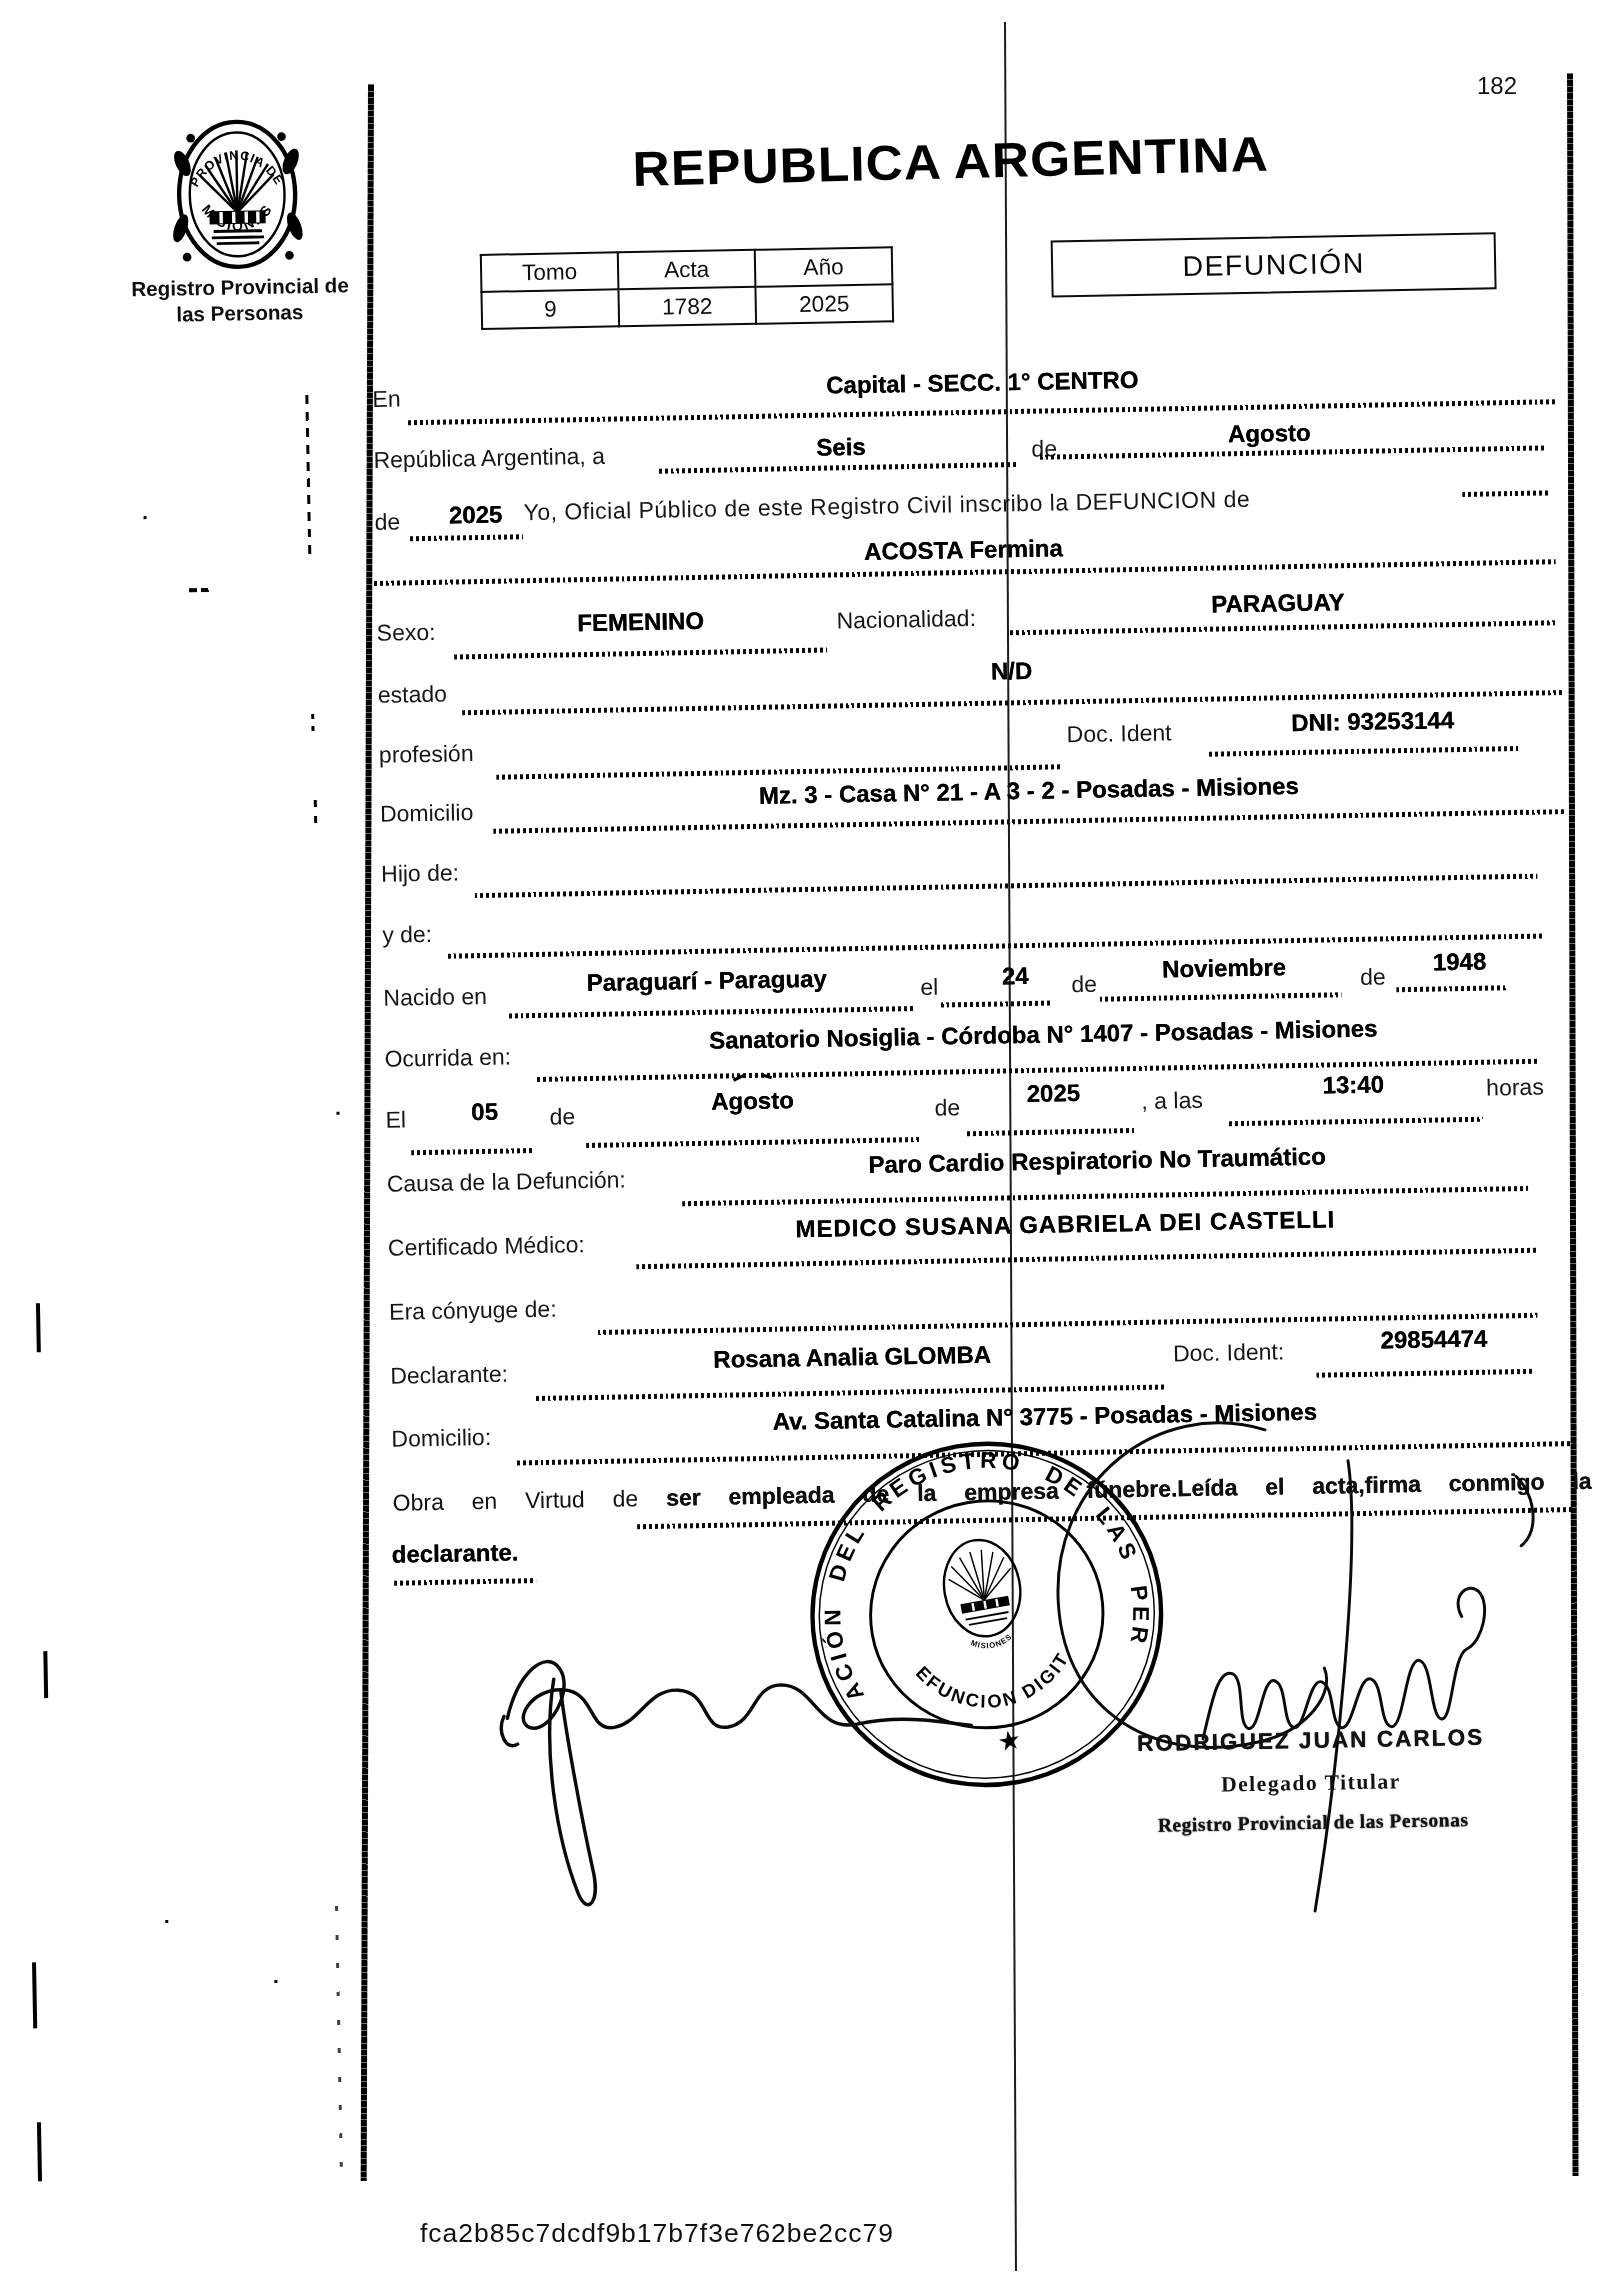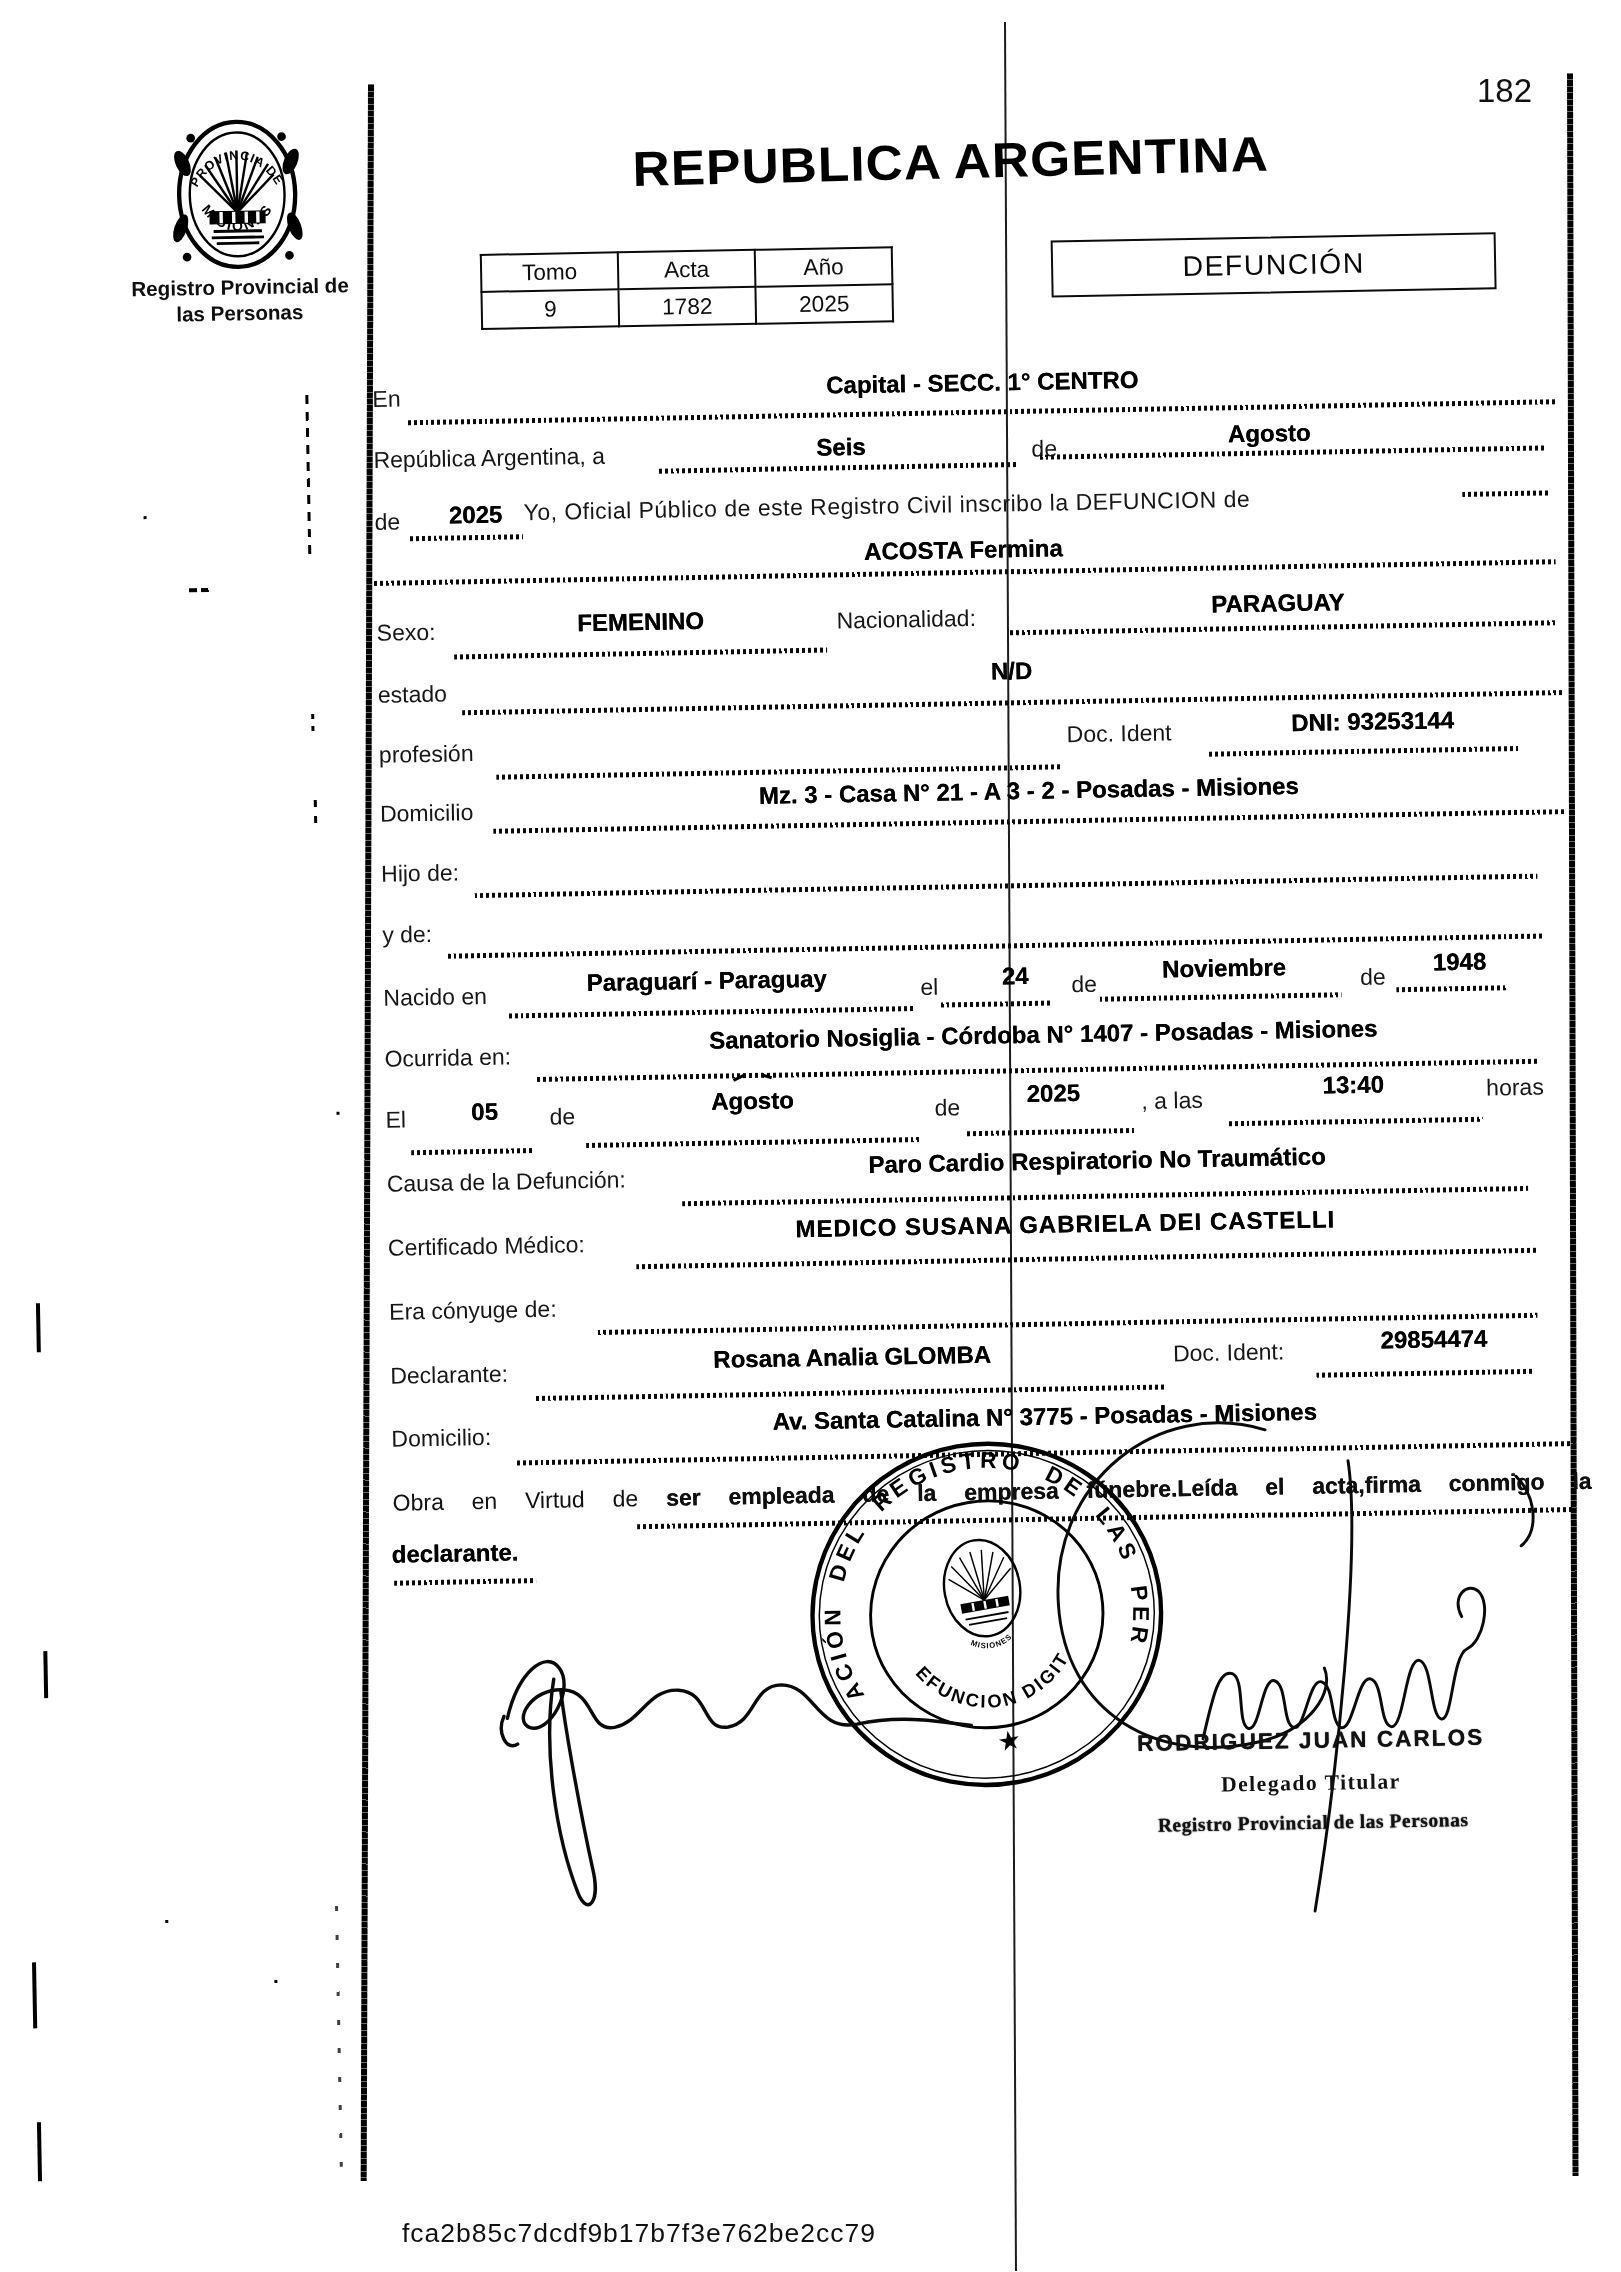--- a/index.html
+++ b/index.html
@@ -11,21 +11,21 @@
   .lbl{position:absolute;font-size:23px;white-space:nowrap;color:#161616;}
   .val{position:absolute;font-size:24px;font-weight:bold;white-space:nowrap;text-align:center;color:#000;
        text-shadow:0.3px 0 0 #000;}
   .dots{position:absolute;height:5.4px;
         background-image:repeating-linear-gradient(90deg,#0a0a0a 0 2.9px,transparent 2.9px 5.9px);}
   .vborder{position:absolute;width:5.9px;
         background-image:repeating-linear-gradient(0deg,#000 0 2.9px,#6a6a6a 2.9px 3.9px,#000 3.9px 6.4px);}
   .centerline{position:absolute;width:2px;background:#1c1c1c;}
   .title{position:absolute;font-size:49px;font-weight:bold;letter-spacing:1px;text-align:center;
          transform:scaleX(1.05) rotate(-0.35deg);color:#000;}
-  .pagenum{position:absolute;font-size:33px;color:#111;}
+  .pagenum{position:absolute;font-size:24px;color:#111;}
   .rtable{position:absolute;border:2.9px solid #0a0a0a;border-collapse:collapse;}
   .rtable td{border:2.5px solid #0a0a0a;text-align:center;font-size:22.6px;color:#0e0e0e;
              width:135px;height:35px;padding:0;}
   .defbox{position:absolute;border:2.9px solid #0c0c0c;text-align:center;font-size:28.4px;
           letter-spacing:1.5px;color:#0a0a0a;}
   .orgcap{position:absolute;font-size:20.6px;font-weight:bold;text-align:center;white-space:nowrap;color:#0f0f0f;}
   .obra{position:absolute;font-size:23px;color:#101010;text-align:justify;text-align-last:justify;}
   .obra .bold{font-weight:bold;text-shadow:0.3px 0 0 #000;}
   .stamptxt{position:absolute;text-align:center;white-space:nowrap;}
   .art{position:absolute;background:#000;}
@@ -33,21 +33,21 @@
 </style>
 </head>
 <body>
 
 <div class="page">
 
   <div class="vborder" style="left:368px;top:84px;height:2097px;transform:rotate(0.2deg);transform-origin:top;"></div>
   <div class="vborder" style="left:1567px;top:73px;height:2103px;transform:rotate(-0.15deg);transform-origin:top;"></div>
   <div class="centerline" style="left:1004px;top:22px;height:2249px;transform:rotate(-0.28deg);transform-origin:top;"></div>
   <div class="pagenum" style="left:1477px;top:72px;">182</div>
-  <div class="hash" style="left:402px;top:2218px;">fca2b85c7dcdf9b17b7f3e762be2cc79</div>
+  <div class="hash" style="left:420px;top:2218px;">fca2b85c7dcdf9b17b7f3e762be2cc79</div>
 
   <div class="tilt">
 
     <svg class="abs" style="left:182px;top:107px;" width="145" height="156" viewBox="0 0 300 320">
       <defs>
         <path id="sealTop" d="M 52 190 A 100 130 0 0 1 248 190"></path>
         <path id="sealBottom" d="M 58 148 A 98 130 0 0 0 242 148"></path>
       </defs>
       <ellipse cx="150" cy="158" rx="120" ry="150" fill="none" stroke="#000" stroke-width="9"></ellipse>
       <ellipse cx="150" cy="158" rx="98" ry="128" fill="none" stroke="#000" stroke-width="5"></ellipse>

